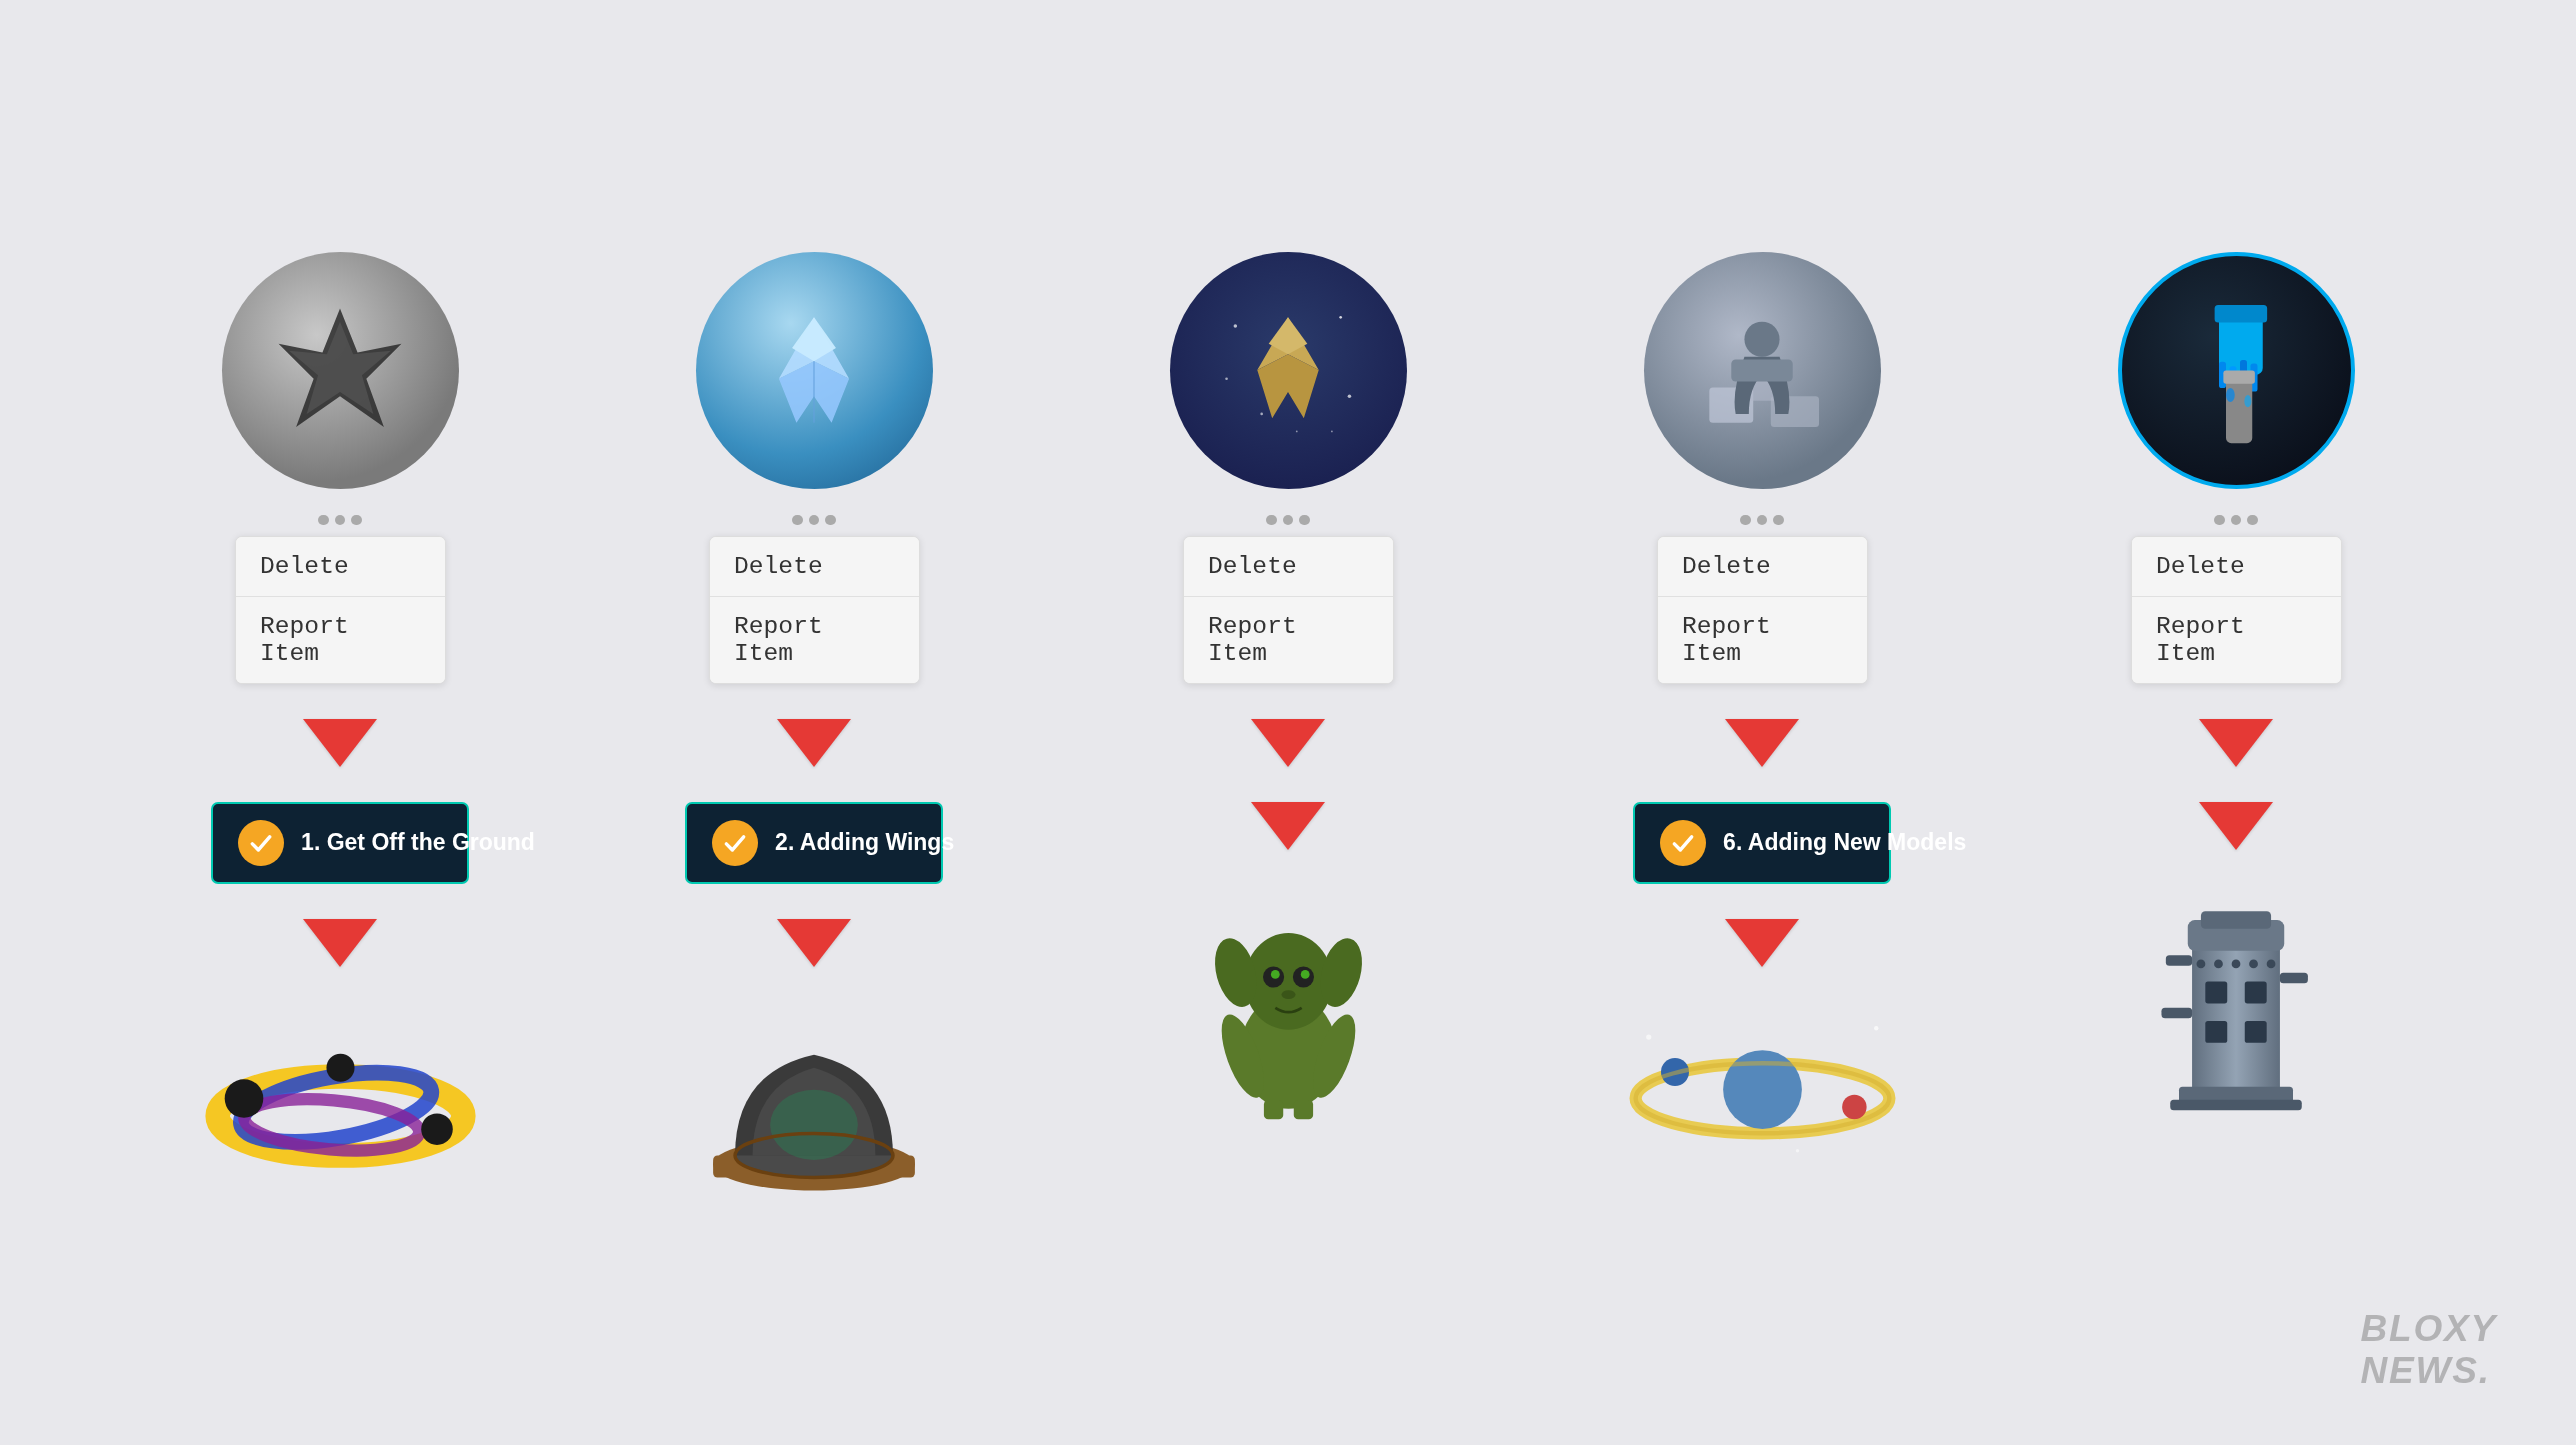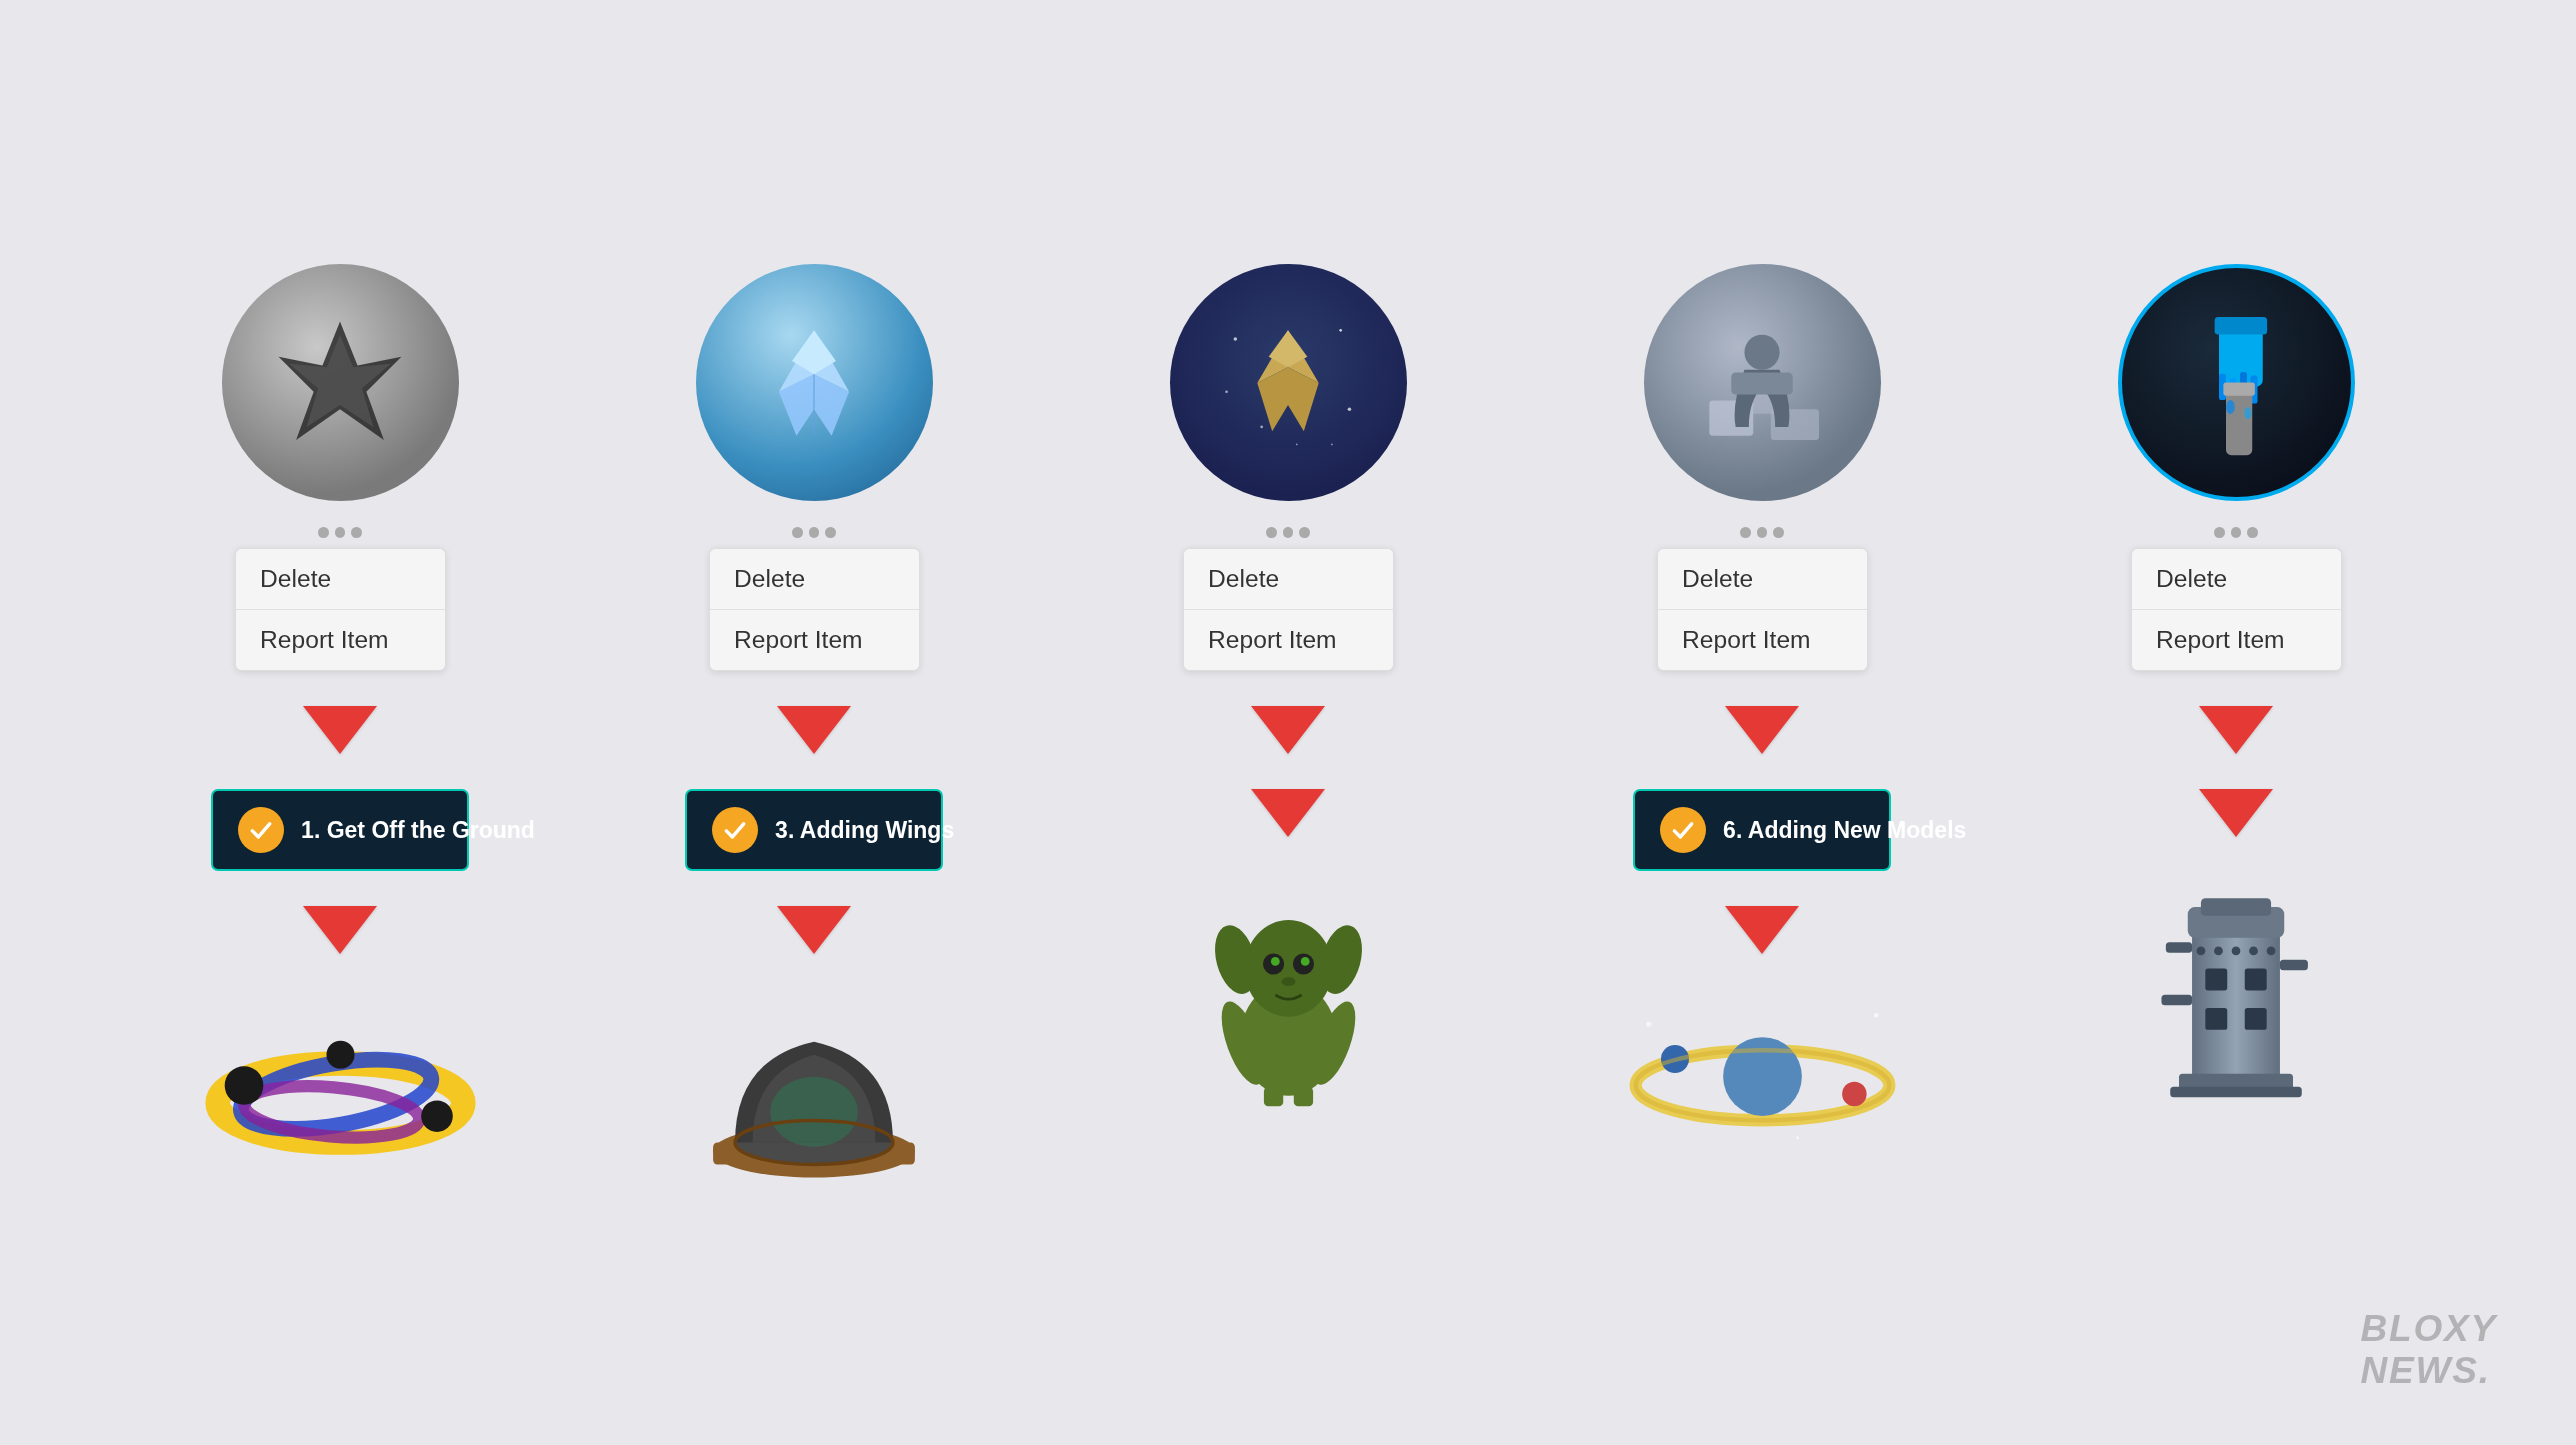--- a/index.html
+++ b/index.html
@@ -70,20 +70,21 @@
       width: 211px;
       box-shadow: 0 1.8px 7px rgba(0,0,0,0.10);
     }
     .dropdown-item {
       padding: 16px 24.6px;
       font-size: 24.6px;
       color: #333;
       cursor: pointer;
       background: #f5f5f5;
       border-bottom: 0.9px solid #e0e0e0;
+      font-family: Liberation Mono, monospace;
     }
     .dropdown-item:last-child {
       border-bottom: none;
     }
 
     
     .arrow-down {
       width: 0;
       height: 0;
       border-left: 37px solid transparent;
@@ -269,21 +270,21 @@
     </div>
 
     <div class="arrow-down"></div>
 
     <div class="label-badge">
       <div class="badge-check">
         <svg viewBox="0 0 30 30" fill="none">
           <polyline points="5,16 12,23 25,8" stroke="white" stroke-width="4" stroke-linecap="round" stroke-linejoin="round"></polyline>
         </svg>
       </div>
-      <span class="badge-text">3. Adding Wings</span>
+      <span class="badge-text">2. Adding Wings</span>
     </div>
 
     <div class="arrow-down"></div>
 
     <div class="bottom-image obj-dome">
       <svg width="246" height="193" viewBox="0 0 280 220">
 
         <ellipse cx="140" cy="185" rx="115" ry="30" fill="#8b5e2a"></ellipse>
         <rect x="25" y="175" width="230" height="25" fill="#8b5e2a" rx="5"></rect>
 

